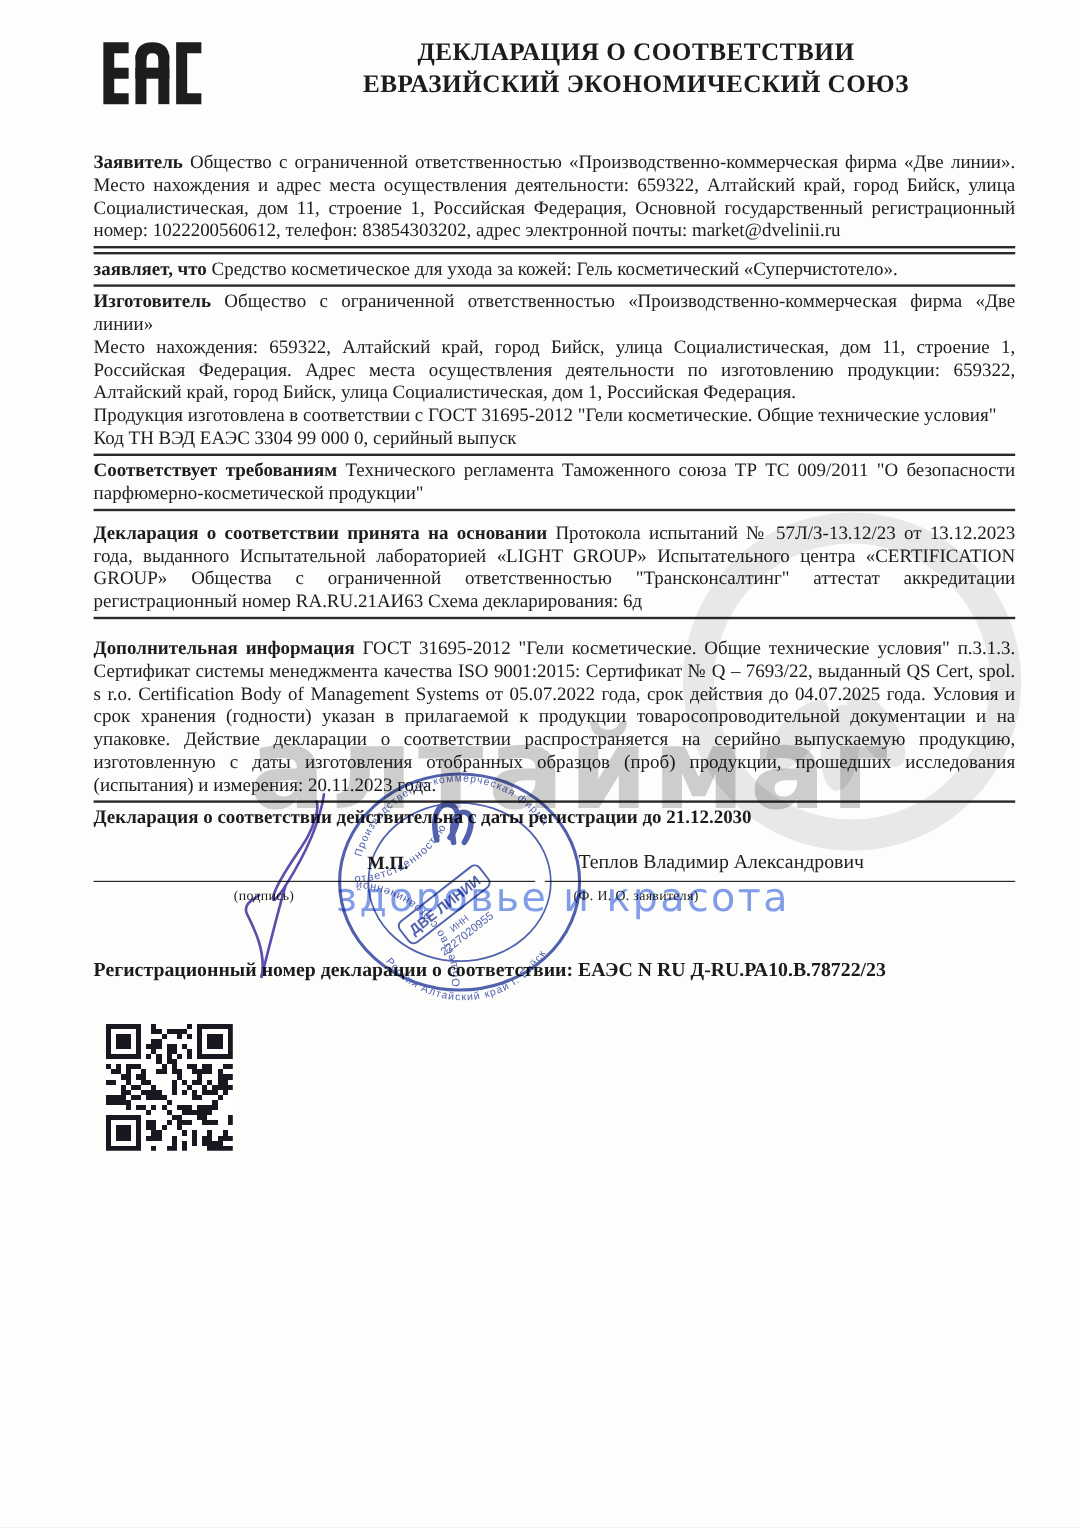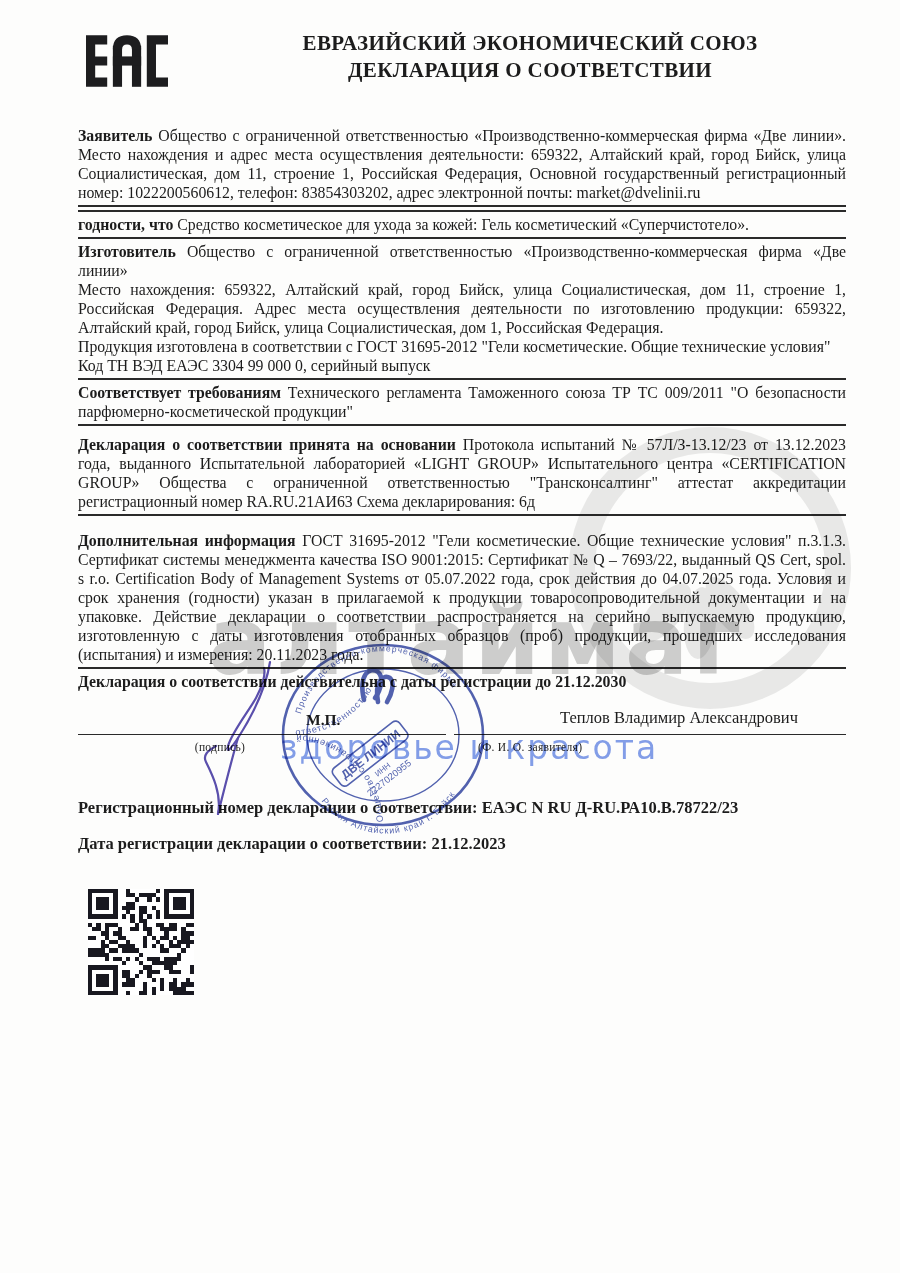--- a/index.html
+++ b/index.html
@@ -21,21 +21,21 @@
 
   
   .sig{position:relative;height:86px;margin-top:5px;}
   .sig-line{position:absolute;top:38px;border-top:1.6px solid #2a2a2a;}
   .sig-line.left{left:0;width:368px;}
   .sig-line.right{left:376px;right:0;}
   .caption{position:absolute;top:42px;font-size:11.5px;letter-spacing:.3px;}
   .cap-sign{left:62px;width:160px;text-align:center;}
   .cap-fio{left:400px;width:320px;text-align:left;}
   .mp{position:absolute;left:228px;top:14px;font-size:15.5px;font-weight:bold;}
-  .fio-name{position:absolute;left:390px;top:12px;width:330px;text-align:right;font-size:16.5px;}
+  .fio-name{position:absolute;left:404px;top:12px;width:330px;text-align:left;font-size:16.5px;}
 
   
   .reg{font-weight:bold;font-size:16.5px;text-align:left;}
   .reg.first{margin-top:16px;}
   .reg.second{margin-top:17px;}
 
   
   .qr{margin:36px 0 0 10px;width:106px;height:106px;}
 
   
@@ -61,32 +61,32 @@
         <rect x="38" y="15" width="13" height="58"></rect>
         <rect x="65" y="15" width="13" height="58"></rect>
         <path d="M38,20 Q38,0 58,0 Q78,0 78,20 L65,20 Q65,13 58,13 Q51,13 51,20 Z"></path>
         <rect x="38" y="30" width="40" height="13"></rect>
         <path d="M86,0 H116 V13 H99 V60 H116 V73 H86 Z"></path>
       </g>
     </svg>
   </div>
 
   <div class="doc-title">
+    <div>ДЕКЛАРАЦИЯ О СООТВЕТСТВИИ</div>
     <div>ЕВРАЗИЙСКИЙ ЭКОНОМИЧЕСКИЙ СОЮЗ</div>
-    <div>ДЕКЛАРАЦИЯ О СООТВЕТСТВИИ</div>
   </div>
 
   <div class="content">
 
     <p><b class="lead">Заявитель</b> <span>Общество с ограниченной ответственностью «Производственно-коммерческая фирма «Две линии». Место нахождения и адрес места осуществления деятельности: 659322, Алтайский край, город Бийск, улица Социалистическая, дом 11, строение 1, Российская Федерация, Основной государственный регистрационный номер: 1022200560612, телефон: 83854303202, адрес электронной почты: market@dvelinii.ru</span></p>
     <div class="rule"></div>
 
     <div class="rule"></div>
 
-    <p><b class="lead">годности, что</b> <span>Средство косметическое для ухода за кожей: Гель косметический «Суперчистотело».</span></p>
+    <p><b class="lead">заявляет, что</b> <span>Средство косметическое для ухода за кожей: Гель косметический «Суперчистотело».</span></p>
     <div class="rule"></div>
 
     <p><b class="lead">Изготовитель</b> <span>Общество с ограниченной ответственностью «Производственно-коммерческая фирма «Две линии»</span></p>
     <p>Место нахождения: 659322, Алтайский край, город Бийск, улица Социалистическая, дом 11, строение 1, Российская Федерация. Адрес места осуществления деятельности по изготовлению продукции: 659322, Алтайский край, город Бийск, улица Социалистическая, дом 1, Российская Федерация.</p>
     <p>Продукция изготовлена в соответствии с ГОСТ 31695-2012 "Гели косметические. Общие технические условия"</p>
     <p>Код ТН ВЭД ЕАЭС 3304 99 000 0, серийный выпуск</p>
     <div class="rule"></div>
 
     <p><b class="lead">Соответствует требованиям</b> <span>Технического регламента Таможенного союза ТР ТС 009/2011 "О безопасности парфюмерно-косметической продукции"</span></p>
     <div class="rule"></div>
@@ -146,21 +146,20 @@
             <text y="31" font-size="9.5">2227020955</text>
           </g>
         </svg>
       </div>
 
       <div class="wm-brand overlay">алтаймаг</div>
       <div class="wm-tag overlay">здоровье и красота</div>
     </div>
 
     <p class="reg first"><b>Регистрационный номер декларации о соответствии:</b> <b>ЕАЭС N RU Д-RU.РА10.В.78722/23</b></p>
-    <p class="reg second"><b>Дата регистрации декларации о соответствии:</b> <b>21.12.2023</b></p>
 
     <div class="qr">
       <svg id="qr-svg" width="106" height="106" viewBox="0 0 106 106" shape-rendering="crispEdges" xmlns="http://www.w3.org/2000/svg">
           <rect width="106" height="106" fill="#ffffff"></rect>
           <rect x="38.160000000000004" y="0" width="4.24" height="4.24" fill="#181820"></rect>
           <rect x="67.84" y="0" width="4.24" height="4.24" fill="#181820"></rect>
           <rect x="38.160000000000004" y="4.24" width="4.24" height="4.24" fill="#181820"></rect>
           <rect x="42.400000000000006" y="4.24" width="4.24" height="4.24" fill="#181820"></rect>
           <rect x="50.88" y="4.24" width="4.24" height="4.24" fill="#181820"></rect>
           <rect x="55.120000000000005" y="4.24" width="4.24" height="4.24" fill="#181820"></rect>

